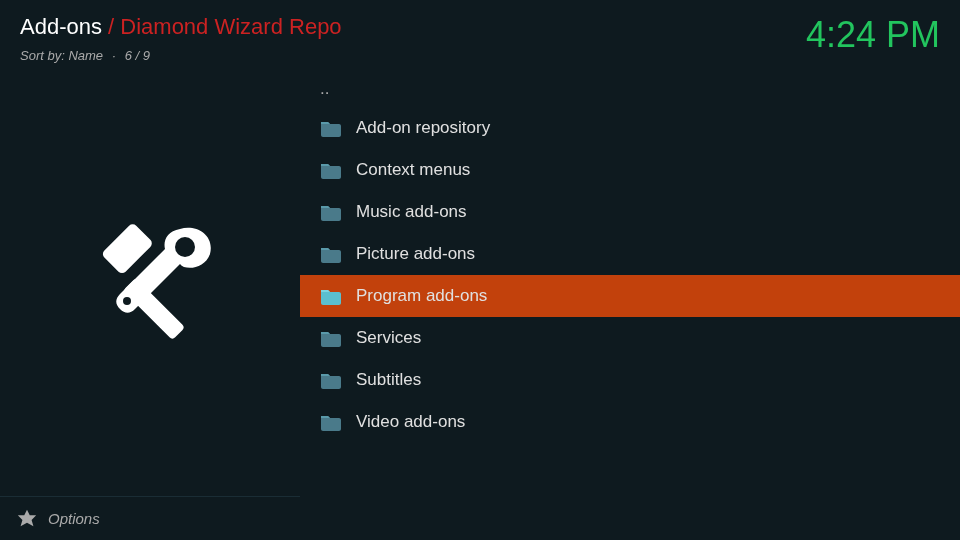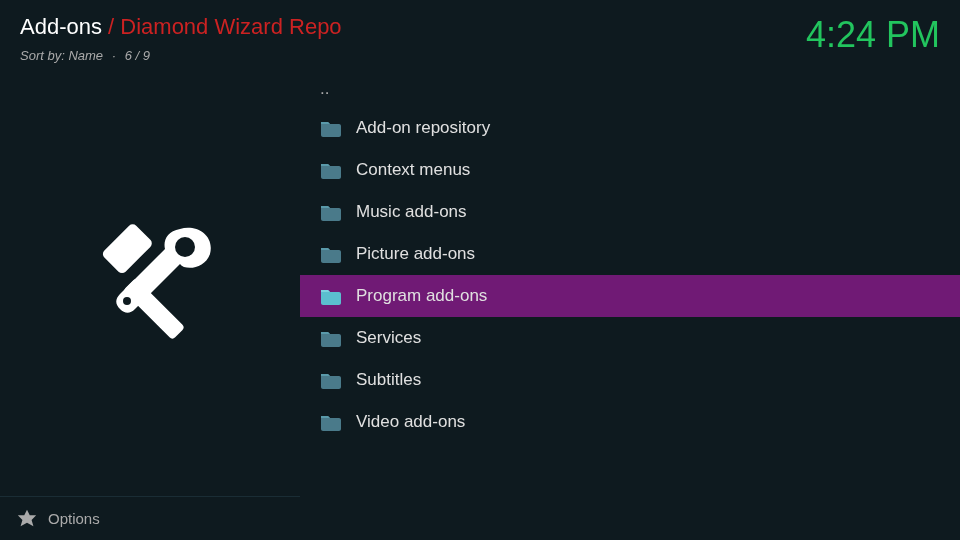--- a/index.html
+++ b/index.html
@@ -78,21 +78,21 @@
 
     .list-item {
       display: flex;
       align-items: center;
       padding: 10px 20px;
       cursor: pointer;
       min-height: 42px;
     }
 
     .list-item.selected {
-      background-color: #701a75;
+      background-color: #c2410c;
     }
 
     .list-item.back-item {
       padding: 8px 20px;
       min-height: 35px;
     }
 
     .folder-icon {
       width: 22px;
       height: 17px;
@@ -121,20 +121,21 @@
     .footer {
       position: absolute;
       bottom: 0;
       left: 0;
       width: 300px;
       height: 44px;
       display: flex;
       align-items: center;
       padding: 0 16px;
       border-top: 1px solid #1a2d35;
+      font-style: italic;
     }
 
     .options-icon {
       width: 22px;
       height: 22px;
       margin-right: 10px;
       color: #aaaaaa;
     }
 
     .options-label {

